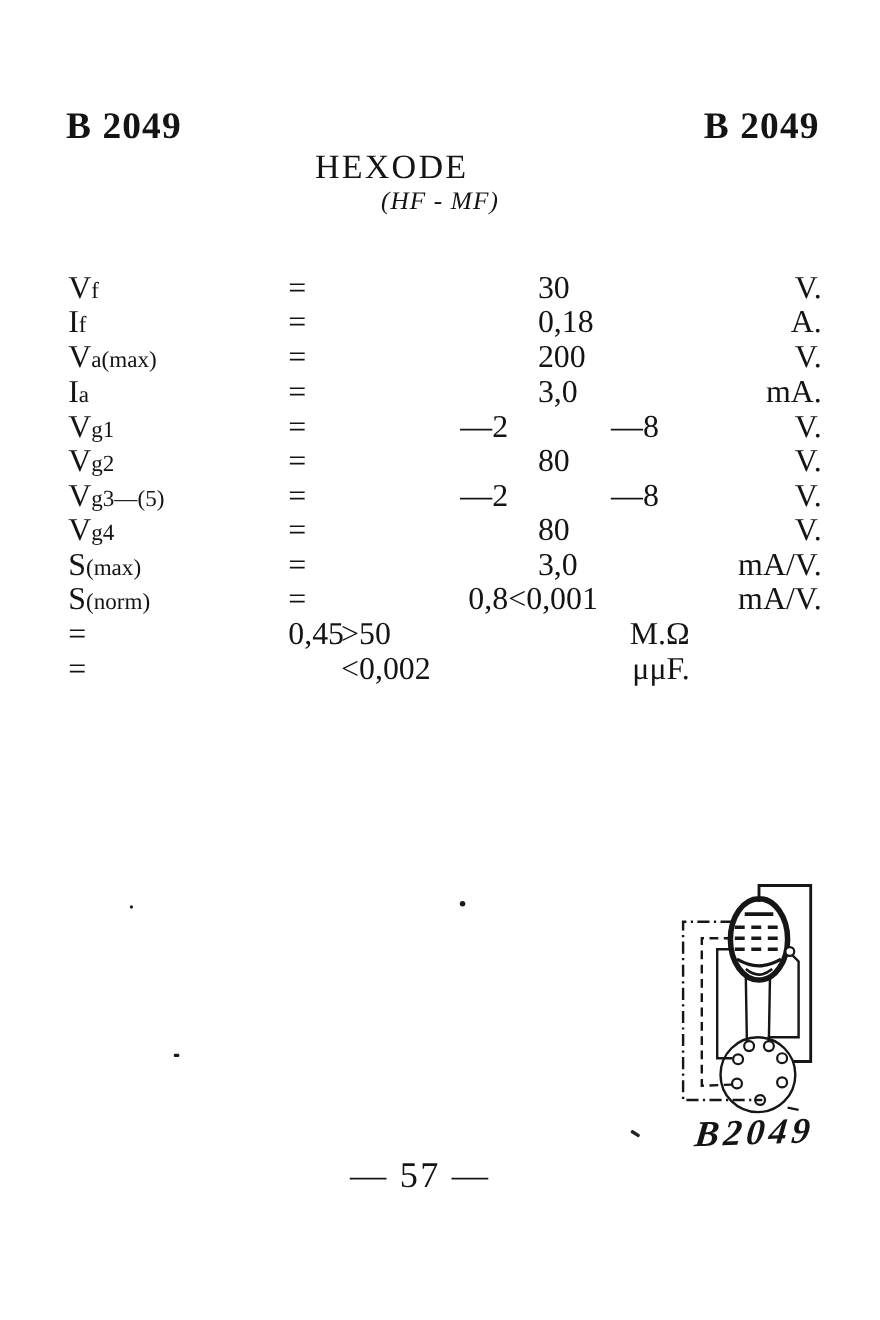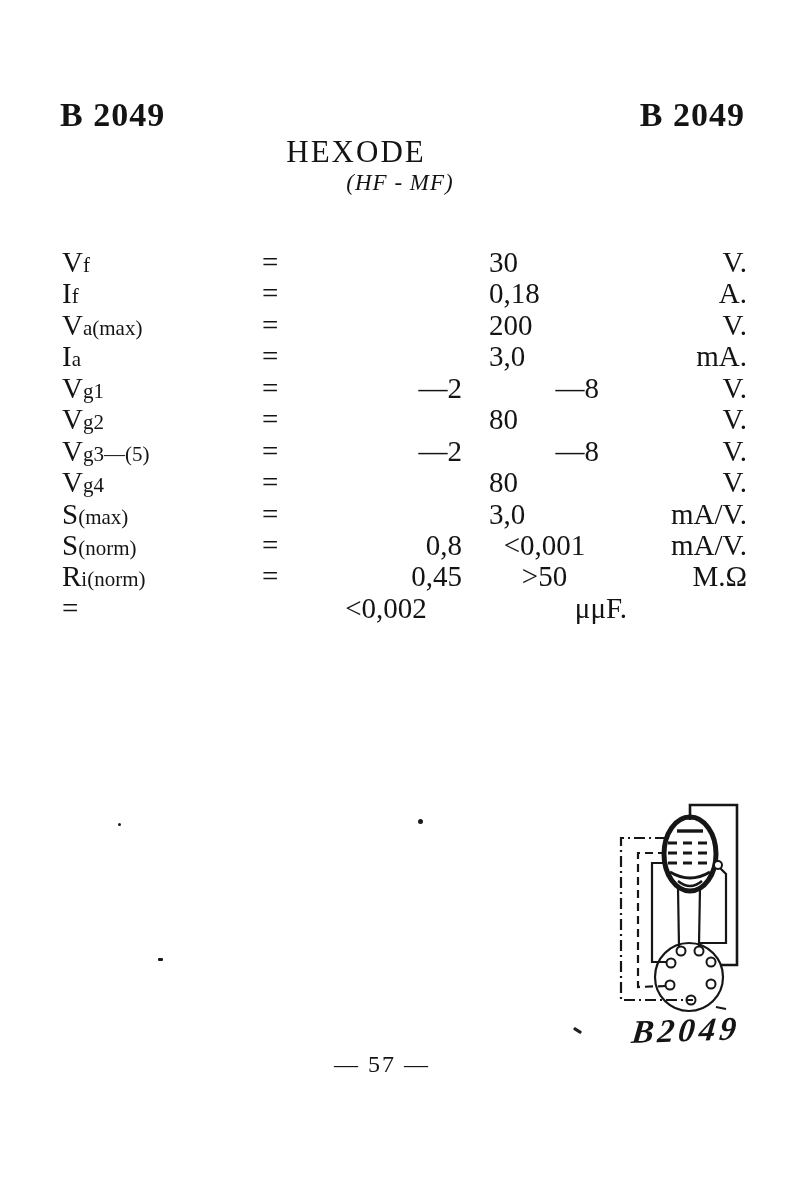--- a/index.html
+++ b/index.html
@@ -18,26 +18,26 @@
 
   .spec-table{position:absolute;left:62px;top:247px;width:685px;}
   .spec-row{display:grid;grid-template-columns:200px 48px 152px 165px 120px;
             height:31.45px;line-height:31.45px;font-size:29px;align-items:baseline;}
   .c-label{white-space:nowrap;}
   .c-sub{font-size:21px;}
   .c-eq{text-align:left;}
   .c-v1{text-align:right;white-space:nowrap;}
   .c-v2{white-space:nowrap;}
   .c-v2.vl{text-align:left;padding-left:27px;}
-  .c-v2.vr{text-align:center;}
+  .c-v2.vr{text-align:left;}
   .c-v2.vd{text-align:right;padding-right:28px;}
   .c-unit{text-align:right;white-space:nowrap;}
 
   .pagenum{position:absolute;left:0;top:1051px;width:764px;text-align:center;
-           font-size:24px;letter-spacing:2px;}
+           font-size:33px;letter-spacing:2px;}
 
   .diagram{position:absolute;left:596px;top:778px;width:204px;height:286px;}
   .diagram svg{display:block;width:204px;height:286px;}
   .diagram-caption{position:absolute;left:632px;top:1012px;width:120px;
       font-size:33px;font-style:italic;font-weight:bold;letter-spacing:4px;
       transform:skewX(-8deg) rotate(-2deg);}
   .speck{position:absolute;background:#1a1a1a;border-radius:50%;}
   .speck-a{left:418px;top:819px;width:5px;height:5px;}
   .speck-b{left:118px;top:823px;width:3px;height:3px;}
   .speck-c{left:158px;top:958px;width:5px;height:3px;border-radius:1px;}
@@ -128,21 +128,20 @@
 
   <div class="spec-row">
     <div class="c-label"><span>S</span><span class="c-sub">(norm)</span></div>
     <div class="c-eq">=</div>
     <div class="c-v1">0,8</div>
     <div class="c-v2 vr">&lt;0,001</div>
     <div class="c-unit">mA/V.</div>
   </div>
 
   <div class="spec-row">
-    <div class="c-label"><span>R</span><span class="c-sub">i(norm)</span></div>
     <div class="c-eq">=</div>
     <div class="c-v1">0,45</div>
     <div class="c-v2 vr">&gt;50</div>
     <div class="c-unit">M.Ω</div>
   </div>
 
   <div class="spec-row">
     <div class="c-eq">=</div>
     <div class="c-v1"></div>
     <div class="c-v2 vr">&lt;0,002</div>

